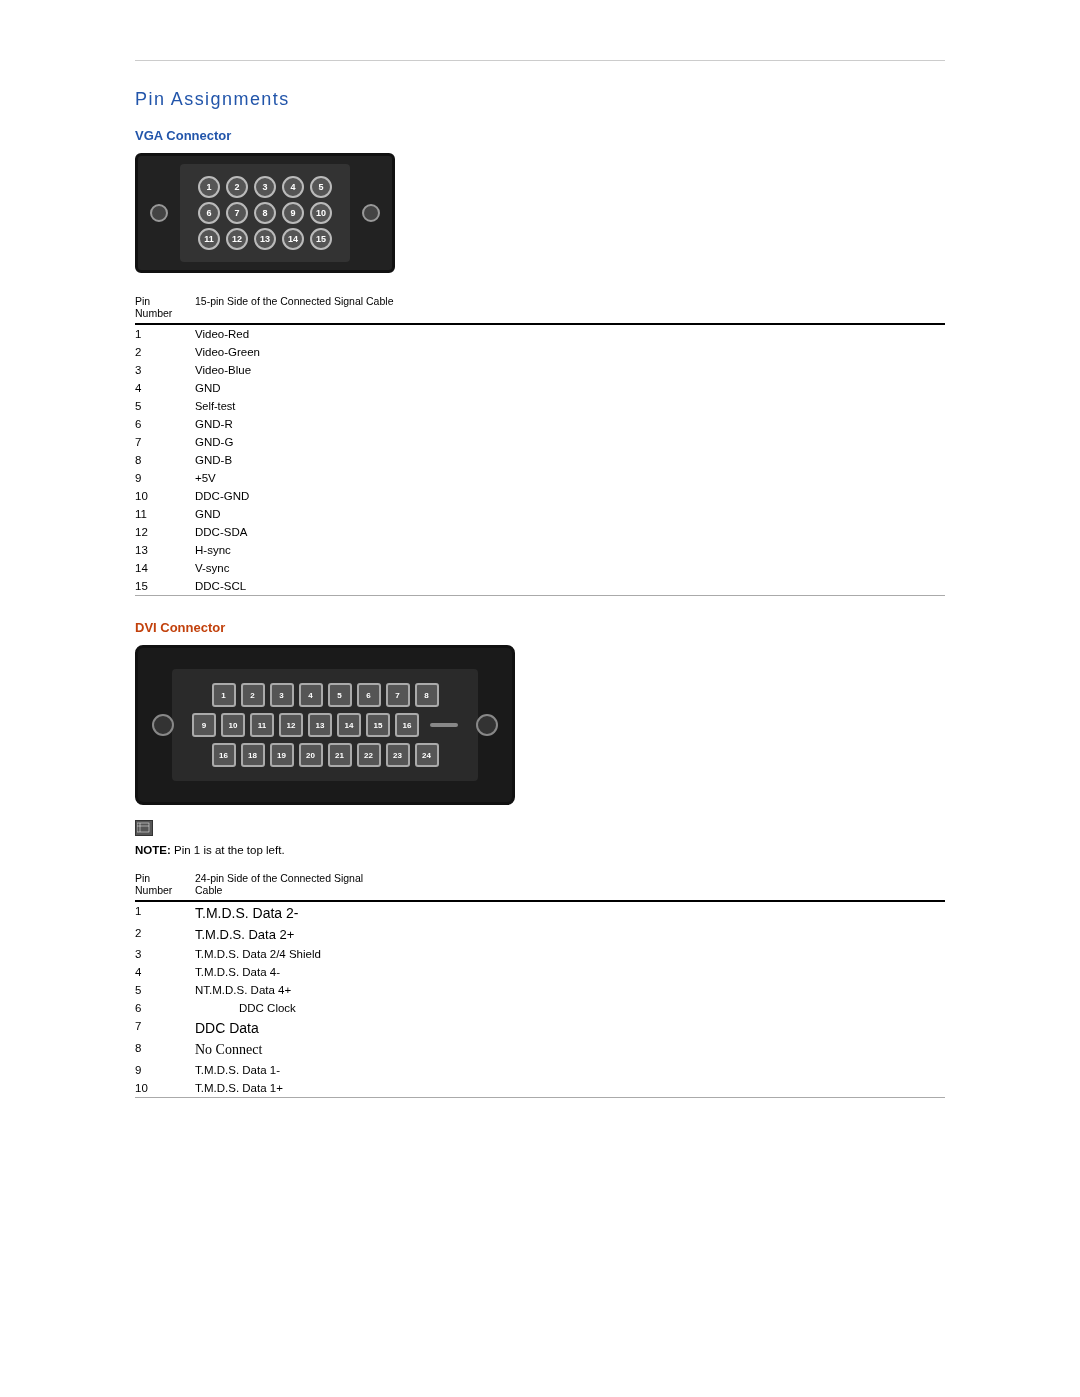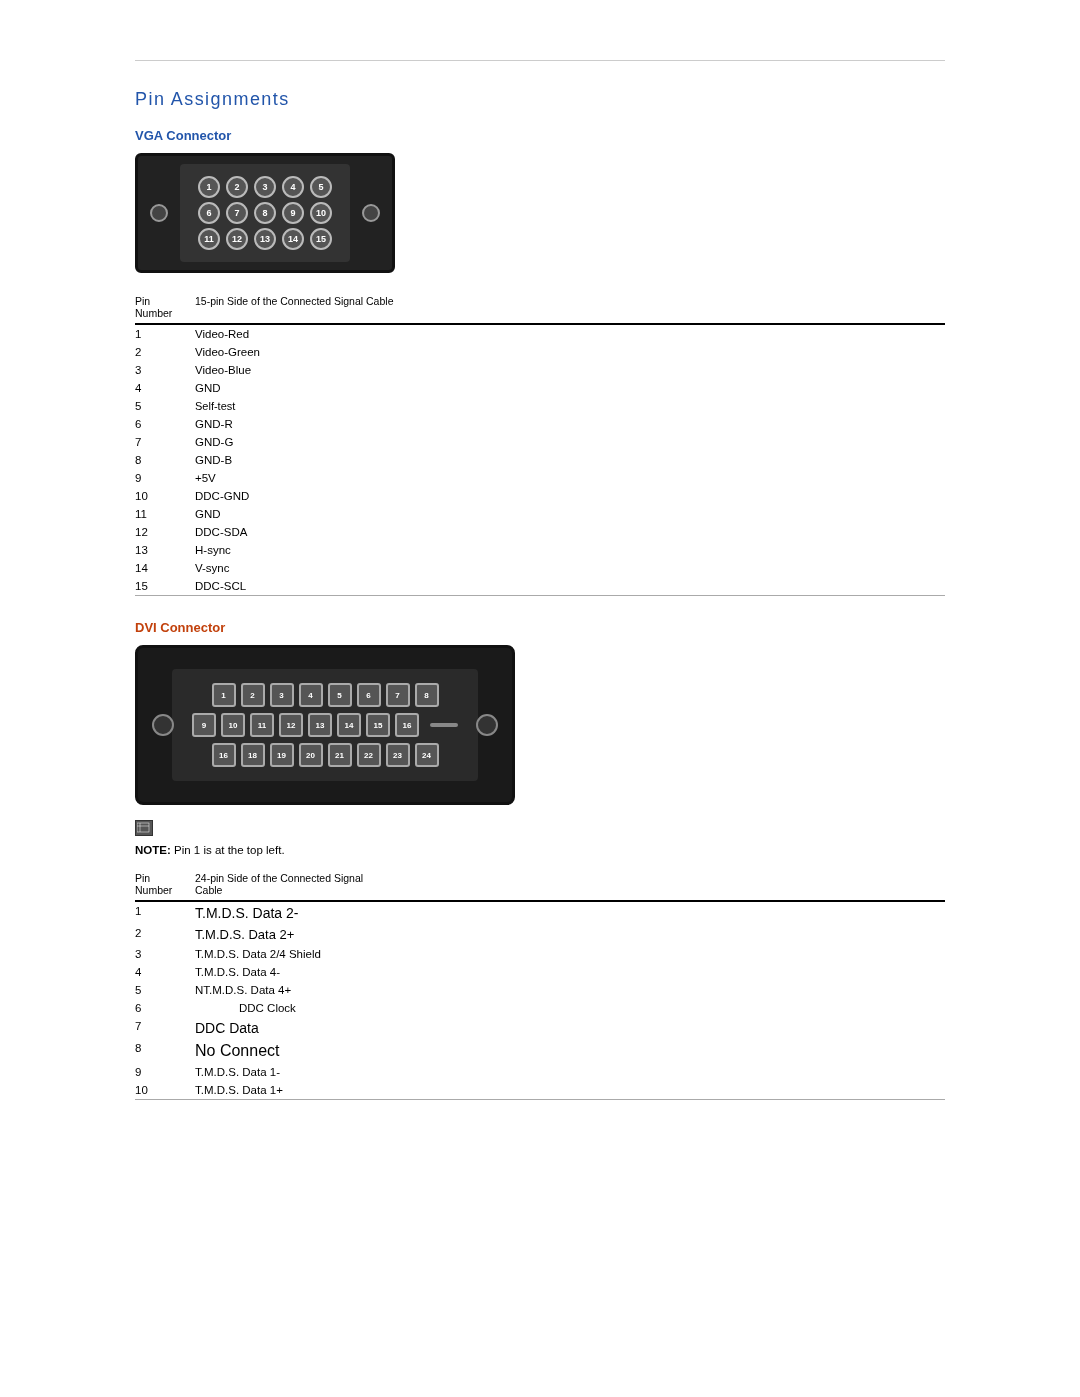--- a/index.html
+++ b/index.html
@@ -423,21 +423,21 @@
           <tr>
             <td style="font-size: 11.5px;">6</td>
             <td style="font-size: 11.5px; padding-left: 44px;">DDC Clock</td>
           </tr>
           <tr>
             <td style="font-size: 11.5px;">7</td>
             <td style="font-size: 14px; margin-left: 15px;">DDC Data</td>
           </tr>
           <tr>
             <td style="font-size: 11.5px;">8</td>
-            <td style="font-size: 16px;">No Connect</td>
+            <td style="font-size: 14px; font-family: Liberation Serif, serif;">No Connect</td>
           </tr>
           <tr>
             <td style="font-size: 11.5px;">9</td>
             <td style="font-size: 11.5px;">T.M.D.S. Data 1-</td>
           </tr>
           <tr>
             <td style="font-size: 11.5px;">10</td>
             <td style="font-size: 11.5px;">T.M.D.S. Data 1+</td>
           </tr>
         </tbody>

